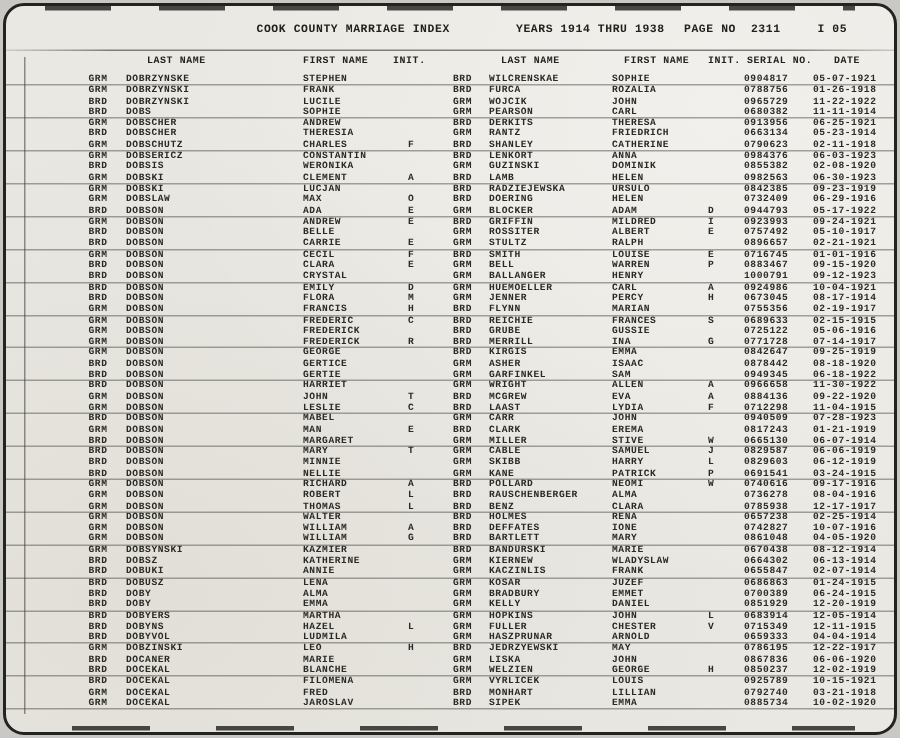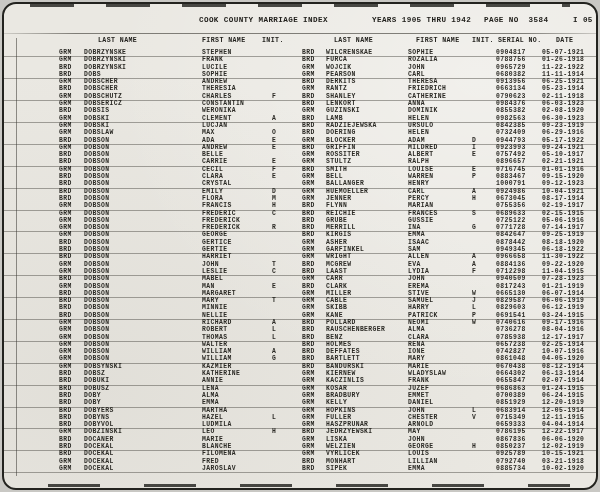--- a/index.html
+++ b/index.html
@@ -16,21 +16,21 @@
       #eae8e2;
     border:2px solid #23231f;
     border-radius:14px;
     overflow:hidden;
   }
   .film-marks{position:absolute;left:26px;right:26px;height:3px;opacity:.85;}
   .film-marks.top{top:0;background:repeating-linear-gradient(90deg,#2a2a26 0 44px,transparent 44px 76px);}
   .film-marks.bottom{bottom:1px;background:repeating-linear-gradient(90deg,transparent 0 18px,#2a2a26 18px 70px,transparent 70px 96px);}
   .inner-left-line{position:absolute;left:12px;top:34px;bottom:12px;width:1px;background:rgba(60,58,52,.55);}
   .title-row{position:relative;height:27px;color:#22211d;font-weight:bold;font-size:7.6px;letter-spacing:.4px;}
-  .title-row span{position:absolute;top:12px;white-space:pre;margin-left:28px;}
+  .title-row span{position:absolute;top:12px;white-space:pre;}
   .t-title{left:167px;}
   .t-years{left:340px;}
   .t-page{left:452px;}
   .t-frame{left:541px;}
   .head-rule{position:absolute;left:0;right:0;top:29px;height:1px;background:linear-gradient(90deg,rgba(90,88,82,.2),rgba(90,88,82,.75) 12%,rgba(90,88,82,.75) 88%,rgba(90,88,82,.25));}
   .grid{display:grid;grid-template-columns:25px 118px 70px 30px 24px 82px 64px 24px 46px 62px;padding-left:55px;box-sizing:border-box;}
   .col-head{height:13px;line-height:13px;margin-top:3px;font-weight:bold;font-size:6.6px;letter-spacing:.4px;color:#24231f;}
   .col-head .h1{grid-column:2;padding-left:14px;}
   .col-head .h2{grid-column:3;}
   .col-head .h3{grid-column:4;margin-left:-10px;}
@@ -46,22 +46,22 @@
 </style>
 </head>
 <body>
 
 <div class="card">
   <div class="film-marks top"></div>
   <div class="inner-left-line"></div>
 
   <div class="title-row">
     <span class="t-title">COOK COUNTY MARRIAGE INDEX</span>
-    <span class="t-years">YEARS 1905 THRU 1942</span>
-    <span class="t-page">PAGE NO  3584</span>
+    <span class="t-years">YEARS 1914 THRU 1938</span>
+    <span class="t-page">PAGE NO  2311</span>
     <span class="t-frame">I 05</span>
   </div>
   <div class="head-rule"></div>
 
   <div class="grid col-head">
     <span class="h1">LAST NAME</span>
     <span class="h2">FIRST NAME</span>
     <span class="h3">INIT.</span>
     <span class="h4">LAST NAME</span>
     <span class="h5">FIRST NAME</span>

